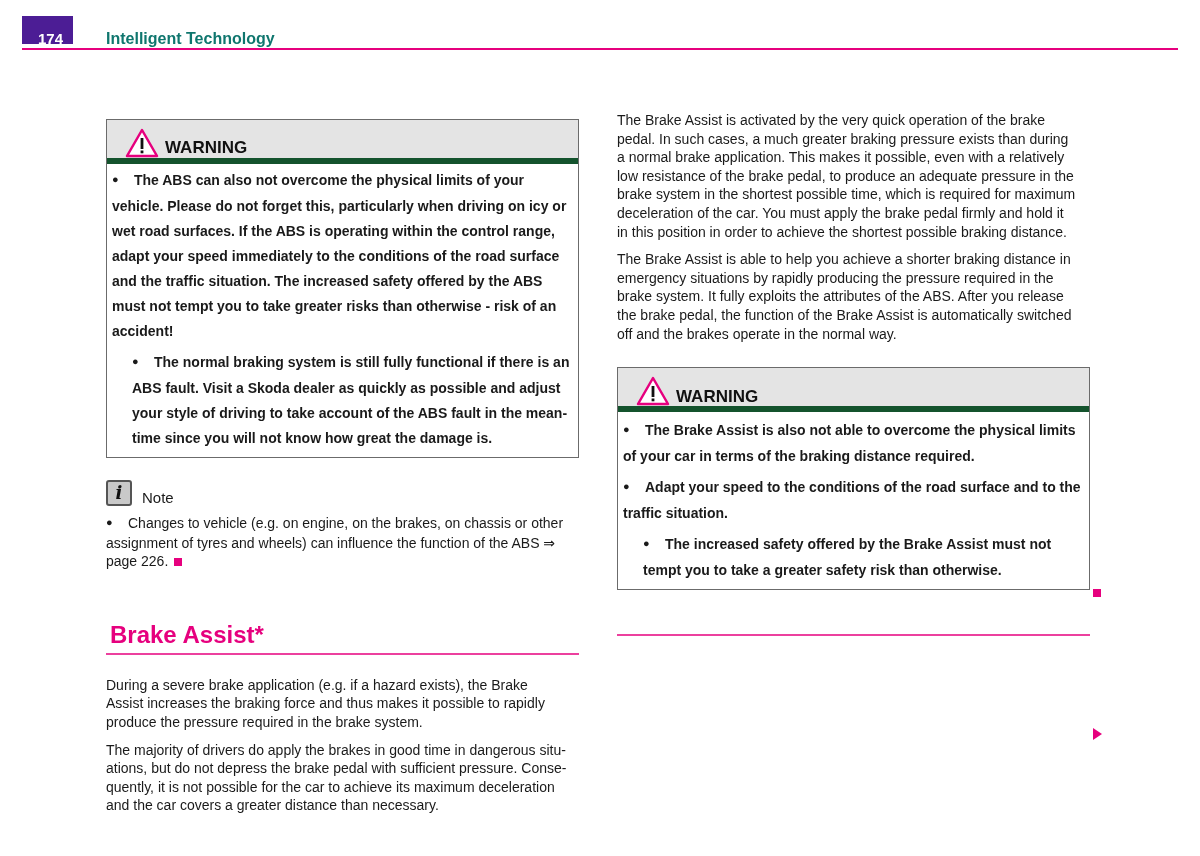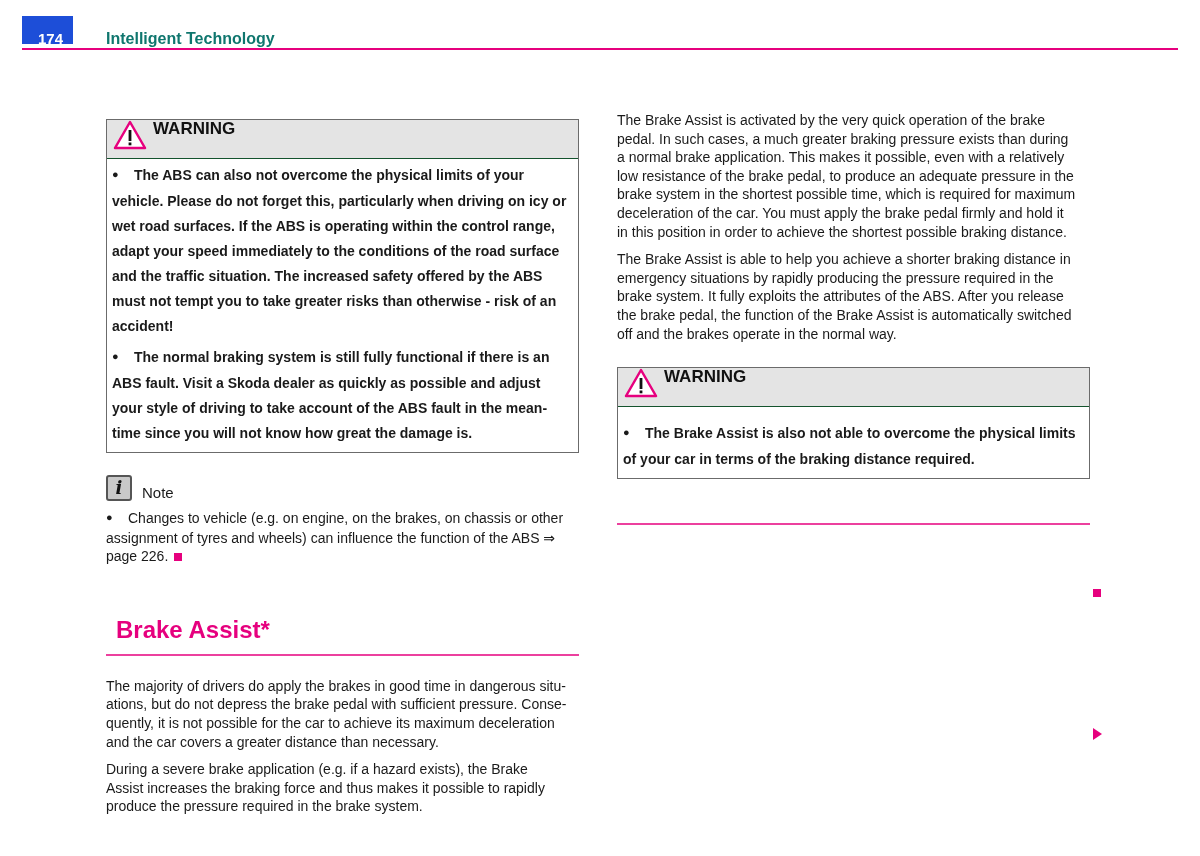--- a/index.html
+++ b/index.html
@@ -1,47 +1,47 @@
 <!DOCTYPE html>
 <html><head>
 <meta charset="utf-8">
 <style>
   html, body { margin: 0; padding: 0; background: #ffffff; }
   body { width: 1200px; height: 856px; position: relative; overflow: hidden;
          font-family: "Liberation Sans", sans-serif; color: #1a1a1a; }
   .page-tab { position: absolute; left: 22px; top: 16px; width: 51px; height: 28px;
-              background: #1d4ed8; color: #fff; font-weight: bold; font-size: 15px;
+              background: #4c1d95; color: #fff; font-weight: bold; font-size: 15px;
               box-sizing: border-box; padding: 14px 0 4px 16px; }
   .chapter-title { position: absolute; left: 106px; top: 30px; font-size: 16px; font-weight: bold; color: #0f766e; }
   .header-rule { position: absolute; left: 22px; top: 48px; width: 1156px; height: 2px; background: #e6007e; }
 
   .col { position: absolute; width: 473px; font-size: 14px; line-height: 18.6px; }
   .col-left { left: 106px; top: 119px; }
   .col-right { left: 617px; top: 111px; }
 
   .warning-box { border: 1px solid #6b6b6b; box-sizing: border-box; width: 473px; }
-  .warning-head { background: #e4e4e4; border-bottom: 1px solid #14532d; height: 38px;
-                  display: flex; align-items: flex-start; padding-left: 6px; }
+  .warning-head { background: #e4e4e4; border-bottom: 6px solid #14532d; height: 38px;
+                  display: flex; align-items: flex-end; padding-left: 18px; }
   .warning-head svg { width: 34px; height: 30px; }
   .warning-title { font-size: 17px; font-weight: bold; margin-left: 6px; color: #111; }
   .warning-body { padding: 4px 6px 6px 5px; font-weight: bold; font-size: 14px; line-height: 25px; }
   .warning-body p { margin: 0 0 6px 0; }
-  .warning-body p:last-child { margin-bottom: 0; }
+  .warning-body p:last-child { margin-bottom: 0; margin-left: 20px; }
   .bullet { display: inline-block; width: 22px; }
   .bullet::before { content: "\25CF"; font-size: 11px; position: relative; top: -2px; }
 
   .note-head { display: flex; align-items: center; margin-top: 22px; }
   .note-icon { width: 26px; height: 26px; border: 2px solid #555; border-radius: 3px; background: #c9c9c9;
                box-sizing: border-box; display: flex; align-items: center; justify-content: center;
                font-family: "DejaVu Serif", serif; font-weight: bold; font-style: italic; font-size: 18px; color: #111; }
   .note-title { font-size: 15px; font-weight: normal; margin-left: 10px; position: relative; top: 5px; }
   .note-body p { margin: 0 0 5px 0; }
   .end-mark { display: inline-block; width: 8px; height: 8px; background: #e6007e; margin-left: 6px; }
 
-  .section-title { color: #e6007e; font-size: 24px; font-weight: bold; margin: 10px; line-height: 28px; }
+  .section-title { color: #e6007e; font-size: 24px; font-weight: bold; margin: 4px; line-height: 28px; }
   .section-rule { height: 2px; background: #e6007e; opacity: 0.75; margin-top: 3px; }
   .body-p { margin: 0 12px 9px 0; }
 
   .float-end { position: absolute; width: 8px; height: 8px; background: #e6007e; }
   .next-arrow { position: absolute; width: 0; height: 0; border-top: 6px solid transparent; border-bottom: 6px solid transparent; border-left: 9px solid #e6007e; }
 </style>
 </head>
 <body>
 
 <div class="page-tab">174</div>
@@ -69,41 +69,43 @@
     <span class="note-title">Note</span>
   </div>
   <div class="note-body" style="margin-top:8px;">
     <p><span class="bullet"></span><span>Changes to vehicle (e.g. on engine, on the brakes, on chassis or other assignment of tyres and wheels) can influence the function of the ABS ⇒ page 226.</span><span class="end-mark"></span></p>
   </div>
 
   <div style="margin-top:50px;">
     <h2 class="section-title">Brake Assist*</h2>
     <div class="section-rule"></div>
     <div style="margin-top:21px;">
+      <p class="body-p">During a severe brake application (e.g. if a hazard exists), the Brake Assist increases the braking force and thus makes it possible to rapidly produce the pressure required in the brake system.</p>
       <p class="body-p">The majority of drivers do apply the brakes in good time in dangerous situ-ations, but do not depress the brake pedal with sufficient pressure. Conse-quently, it is not possible for the car to achieve its maximum deceleration and the car covers a greater distance than necessary.</p>
-      <p class="body-p">During a severe brake application (e.g. if a hazard exists), the Brake Assist increases the braking force and thus makes it possible to rapidly produce the pressure required in the brake system.</p>
     </div>
   </div>
 </div>
 
 <div class="col col-right">
   <p class="body-p">The Brake Assist is activated by the very quick operation of the brake pedal. In such cases, a much greater braking pressure exists than during a normal brake application. This makes it possible, even with a relatively low resistance of the brake pedal, to produce an adequate pressure in the brake system in the shortest possible time, which is required for maximum deceleration of the car. You must apply the brake pedal firmly and hold it in this position in order to achieve the shortest possible braking distance.</p>
   <p class="body-p">The Brake Assist is able to help you achieve a shorter braking distance in emergency situations by rapidly producing the pressure required in the brake system. It fully exploits the attributes of the ABS. After you release the brake pedal, the function of the Brake Assist is automatically switched off and the brakes operate in the normal way.</p>
 
   <div class="warning-box" style="margin-top:24px;">
     <div class="warning-head">
       <svg viewBox="0 0 34 30">
         <path d="M17 2 L32 28 L2 28 Z" fill="#fff" stroke="#e6007e" stroke-width="2.5" stroke-linejoin="round"></path>
         <rect x="15.6" y="10" width="2.8" height="11" fill="#111"></rect>
         <rect x="15.6" y="22.5" width="2.8" height="2.8" fill="#111"></rect>
       </svg>
       <span class="warning-title">WARNING</span>
     </div>
-    <div class="warning-body" style="padding-top:14px;">
+    <div class="warning-body" style="padding-top:6px;">
       <p><span class="bullet"></span><span>The Brake Assist is also not able to overcome the physical limits of your car in terms of the braking distance required.</span></p>
+      <p><span class="bullet"></span><span>Adapt your speed to the conditions of the road surface and to the traffic situation.</span></p>
+      <p><span class="bullet"></span><span>The increased safety offered by the Brake Assist must not tempt you to take a greater safety risk than otherwise.</span></p>
     </div>
   </div>
 
   <div style="margin-top:44px;">
     <div class="section-rule"></div>
   </div>
 </div>
 
 <div class="float-end" style="left:1093px; top:589px;"></div>
 <div class="next-arrow" style="left:1093px; top:728px;"></div>

